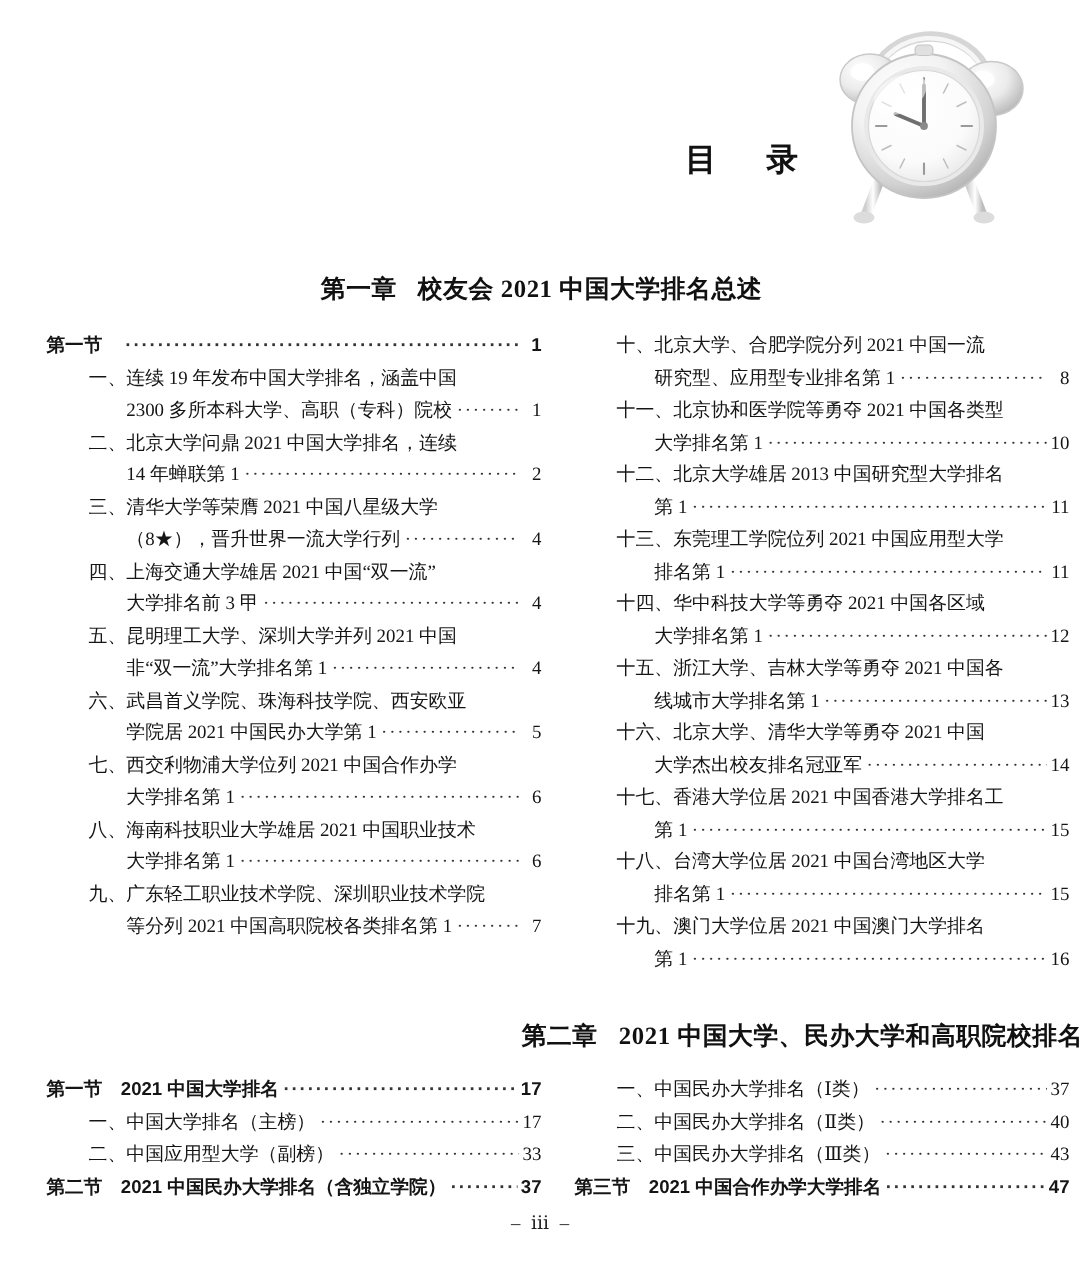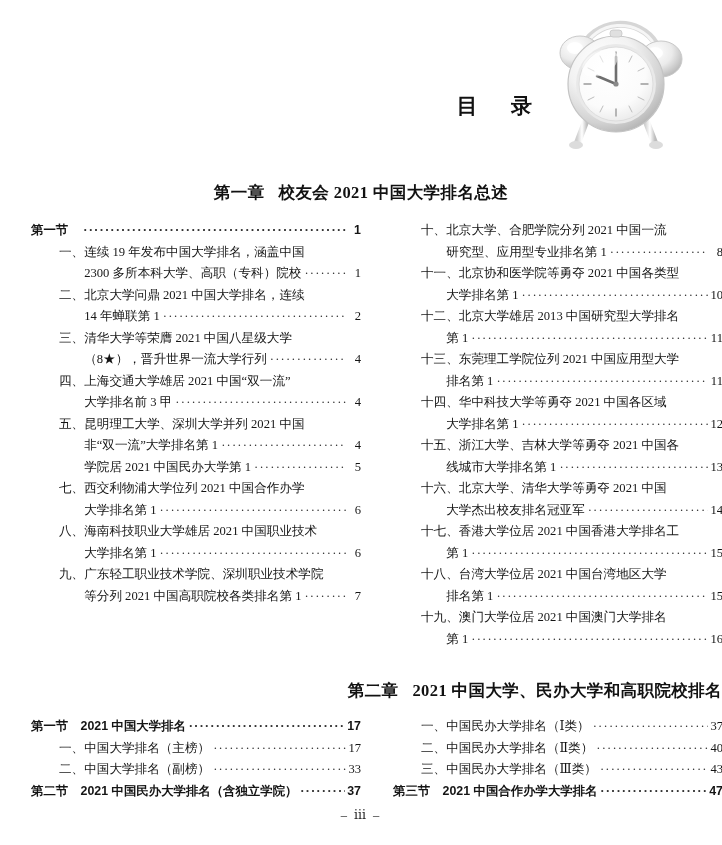--- a/index.html
+++ b/index.html
@@ -50,21 +50,21 @@
   }
   .chapter-title .gap { display: inline-block; width: 14px; }
   #chapter-1-title { margin-top: 22px; margin-bottom: 16px; }
   #chapter-2-title { margin-top: 30px; margin-bottom: 14px; text-align: right; }
 
   
   .columns {
     display: flex;
     padding: 0 31px;
     box-sizing: border-box;
-    gap: 32px;
+    gap: 22px;
   }
   .col {
     width: 50%;
     box-sizing: border-box;
   }
 
   
   .entry {
     font-size: 12.6px;
     line-height: 21.5px;
@@ -257,20 +257,21 @@
       <div class="entry item">
         <div class="cont">五、昆明理工大学、深圳大学并列 2021 中国</div>
         <div class="line">
           <span class="marker">  </span>
           <span class="lbl">非“双一流”大学排名第 1</span>
           <span class="dots">····························································</span>
           <span class="pg">4</span>
         </div>
       </div>
       <div class="entry item">
+        <div class="cont">六、武昌首义学院、珠海科技学院、西安欧亚</div>
         <div class="line">
           <span class="marker">  </span>
           <span class="lbl">学院居 2021 中国民办大学第 1</span>
           <span class="dots">····························································</span>
           <span class="pg">5</span>
         </div>
       </div>
       <div class="entry item">
         <div class="cont">七、西交利物浦大学位列 2021 中国合作办学</div>
         <div class="line">
@@ -411,21 +412,21 @@
         <div class="line">
           <span class="marker">一、</span>
           <span class="lbl">中国大学排名（主榜）</span>
           <span class="dots">····························································</span>
           <span class="pg">17</span>
         </div>
       </div>
       <div class="entry item">
         <div class="line">
           <span class="marker">二、</span>
-          <span class="lbl">中国大学排名（副榜）</span>
+          <span class="lbl">中国应用型大学（副榜）</span>
           <span class="dots">····························································</span>
           <span class="pg">33</span>
         </div>
       </div>
       <div class="entry section">
         <div class="line">
           <span class="marker">第二节 </span>
           <span class="lbl">2021 中国民办大学排名（含独立学院）</span>
           <span class="dots">····························································</span>
           <span class="pg">37</span>

